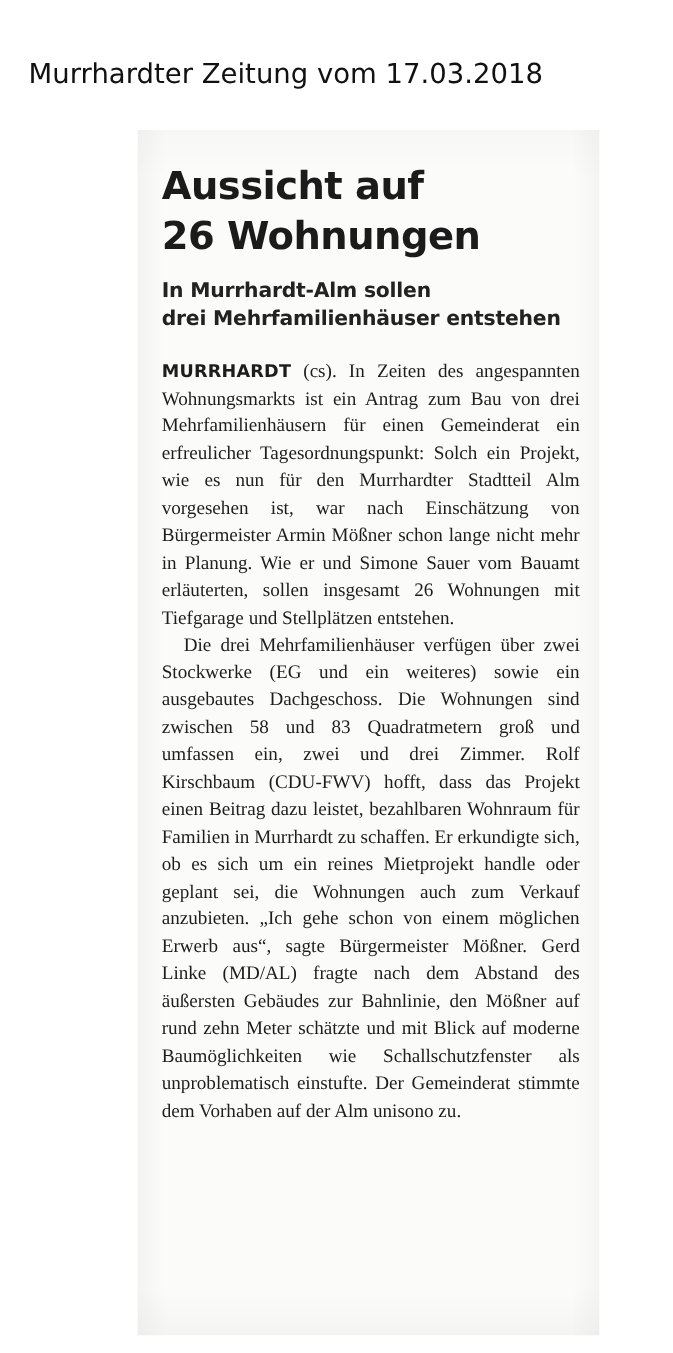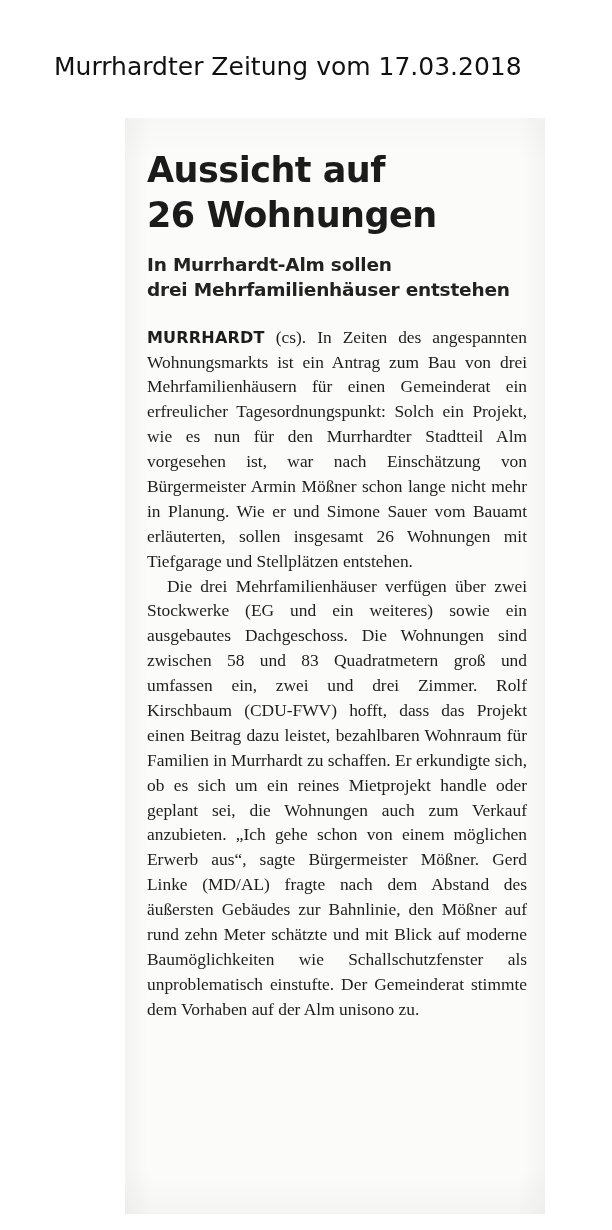--- a/index.html
+++ b/index.html
@@ -22,21 +22,20 @@
   }
   .source-line {
     position: absolute;
     left: 26px;
     top: 52px;
     font-family: "DejaVu Sans", sans-serif;
     font-size: 25px;
     color: #111111;
     letter-spacing: 0px;
     white-space: nowrap;
-    margin-left: 28px;
   }
   .clipping {
     position: absolute;
     left: 125px;
     top: 118px;
     width: 420px;
     height: 1096px;
     background: #fbfbfa;
     box-shadow: 0 0 0 0 rgba(0,0,0,0);
     overflow: hidden;

